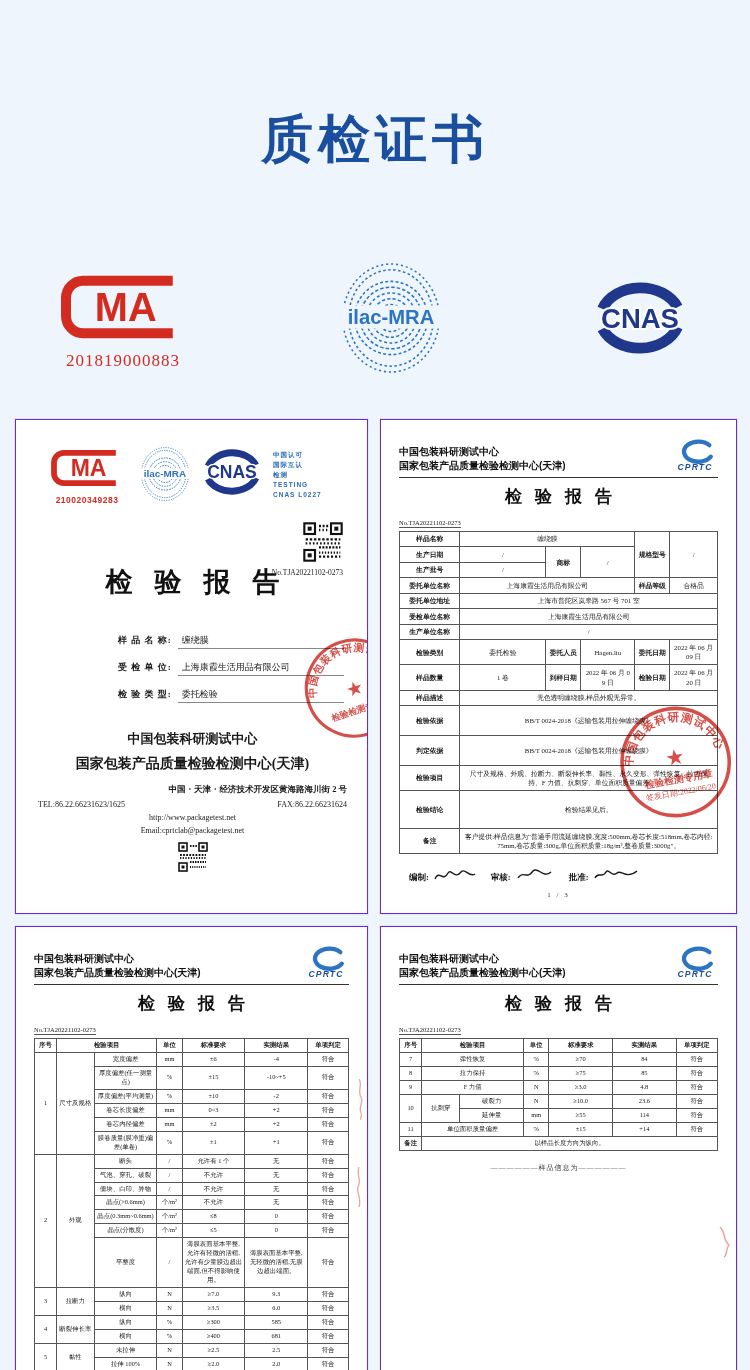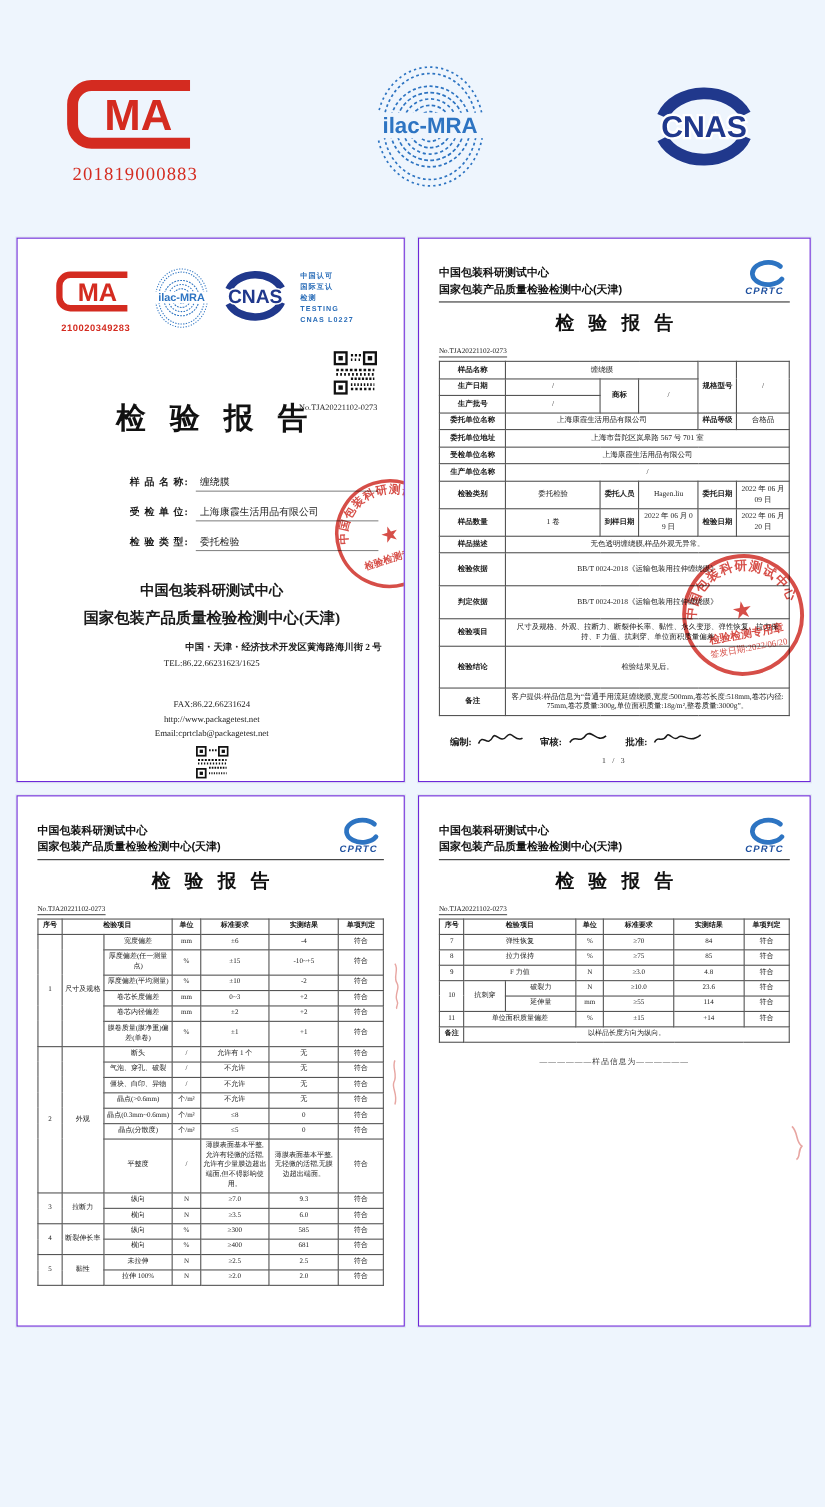--- a/index.html
+++ b/index.html
@@ -24,21 +24,21 @@
   .cover-no{font-size:7.5px;margin-top:2px;color:#222;}
   .cover-title{margin-top:58px;text-align:center;font-size:27px;font-weight:bold;letter-spacing:22px;padding-left:22px;color:#111;}
   .cover-fields{margin:34px 0 0 80px;}
   .frow{margin-bottom:12px;font-size:9px;white-space:nowrap;}
   .frow .flabel{font-weight:bold;letter-spacing:1px;margin-right:6px;}
   .frow .fvalue{display:inline-block;min-width:158px;border-bottom:1px solid #888;padding:0 4px 1px 4px;}
   .cover-footer{margin-top:26px;text-align:center;line-height:1.5;}
   .cf-org1{font-size:13px;font-weight:bold;}
   .cf-org2{font-size:14px;font-weight:bold;margin-top:5px;}
   .cf-addr{font-size:8.5px;font-weight:bold;margin-top:9px;text-align:right;}
-  .cf-tel{font-size:8px;margin-top:3px;display:flex;justify-content:space-between;gap:26px;flex-direction:column;}
+  .cf-tel{font-size:8px;margin-top:3px;display:flex;justify-content:space-between;gap:26px;}
   .cf-line{font-size:8px;margin-top:1px;}
   
   .report{padding:18px 18px 10px 18px;}
   .rep-head{display:flex;justify-content:space-between;align-items:flex-end;border-bottom:1.5px solid #333;padding-bottom:3px;}
   .rep-orgs{font-family:"Liberation Sans",sans-serif;font-weight:bold;font-size:10px;line-height:1.45;color:#111;}
   .rep-title{text-align:center;font-size:17px;font-weight:bold;letter-spacing:13px;padding-left:13px;margin:7px 0 3px 0;color:#111;}
   .rep-no{display:inline-block;font-size:6.5px;border-bottom:1px solid #555;margin-bottom:3px;padding-bottom:1px;}
   table.doc{width:100%;border-collapse:collapse;table-layout:fixed;}
   table.doc td{border:1px solid #555;padding:2.5px 3px;text-align:center;vertical-align:middle;font-size:6.8px;line-height:1.4;word-break:break-all;}
   table.doc{border:1.5px solid #222;}
@@ -56,20 +56,21 @@
   .stamp{position:absolute;mix-blend-mode:multiply;opacity:.85;pointer-events:none;}
   .stamp-cover{right:-40px;top:216px;transform:rotate(-18deg);}
   .stamp-info{right:2px;top:284px;transform:rotate(-10deg);}
   .bleed{position:absolute;opacity:.45;pointer-events:none;}
 </style>
 </head>
 <body>
 
 <div class="page">
 
+  <h1 class="page-title">质检证书</h1>
 
   <div class="badges">
     <div class="badge">
       <svg width="138" height="76" viewBox="0 0 150 84">
         <path d="M130,13 h-99 a19,19 0 0 0 -19,19 v20 a19,19 0 0 0 19,19 h99" fill="none" stroke="#d42b20" stroke-width="11"></path>
         <text x="78" y="58" text-anchor="middle" font-family="Liberation Sans,sans-serif" font-weight="bold" font-size="44" fill="#d42b20">MA</text>
       </svg>
       <div class="cma-num-big">201819000883</div>
     </div>
     <div class="badge" style="--band:#eef5fd;">

